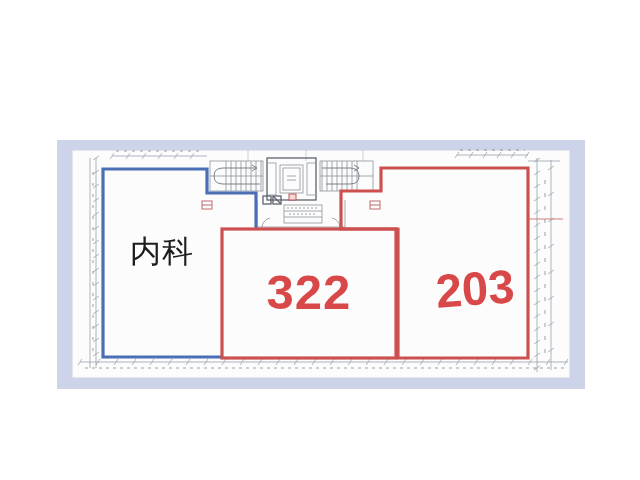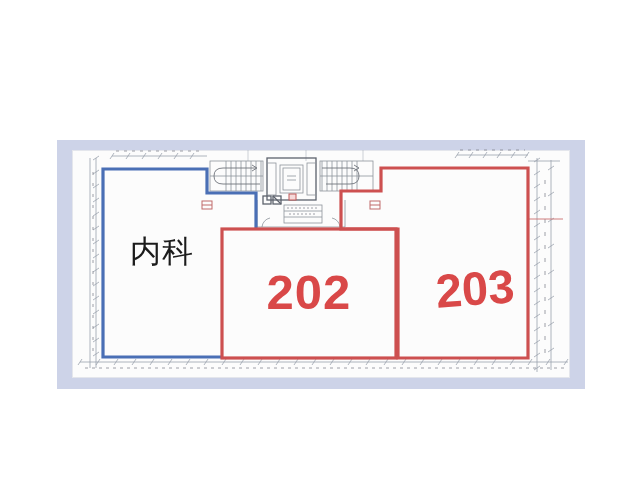--- a/index.html
+++ b/index.html
@@ -219,16 +219,16 @@
     </g>
 
     <polyline class="unit-blue" points="256,228 256,193 207,193 207,169 103,169 103,357 222,357"></polyline>
     <rect class="unit-red" x="222" y="229" width="174" height="129"></rect>
     <polygon class="unit-red" points="381,168 528,168 528,358 398,358 398,229 341,229 341,191 381,191"></polygon>
   </svg>
 
   <div class="label-left">
     <div>内科</div>
   </div>
-  <div class="label-202">202</div>
+  <div class="label-202">322</div>
   <div class="label-203">203</div>
 
 </div>
 
 </body></html>

